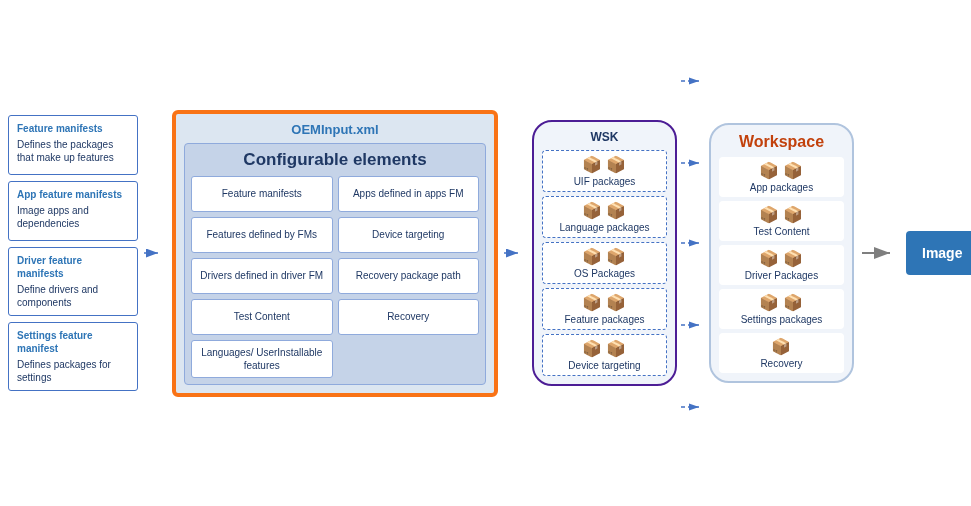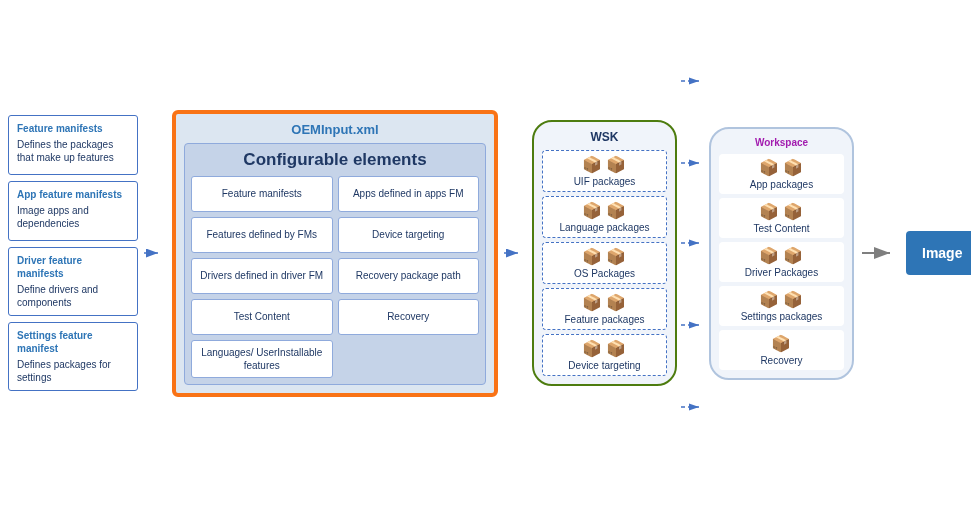--- a/index.html
+++ b/index.html
@@ -107,21 +107,21 @@
     
     .mid-arrow {
       display: flex;
       align-items: center;
       margin: 0 4px;
       flex-shrink: 0;
     }
 
     
     .wsk-container {
-      border: 2px solid #4d7c0f;
+      border: 2px solid #4c1d95;
       border-radius: 20px;
       background: #f0f4fa;
       padding: 8px 8px;
       width: 145px;
       flex-shrink: 0;
     }
     .wsk-title {
       text-align: center;
       font-size: 12px;
       color: #1f3864;
@@ -156,22 +156,22 @@
     .workspace-container {
       border: 2px solid #b0c4de;
       border-radius: 20px;
       background: #f0f4fa;
       padding: 8px 8px;
       width: 145px;
       flex-shrink: 0;
     }
     .workspace-title {
       text-align: center;
-      font-size: 10px;
-      color: #a21caf;
+      font-size: 16px;
+      color: #c2410c;
       font-weight: bold;
       margin-bottom: 6px;
     }
     .workspace-items {
       display: flex;
       flex-direction: column;
       gap: 4px;
     }
     .workspace-item {
       background: #fff;

